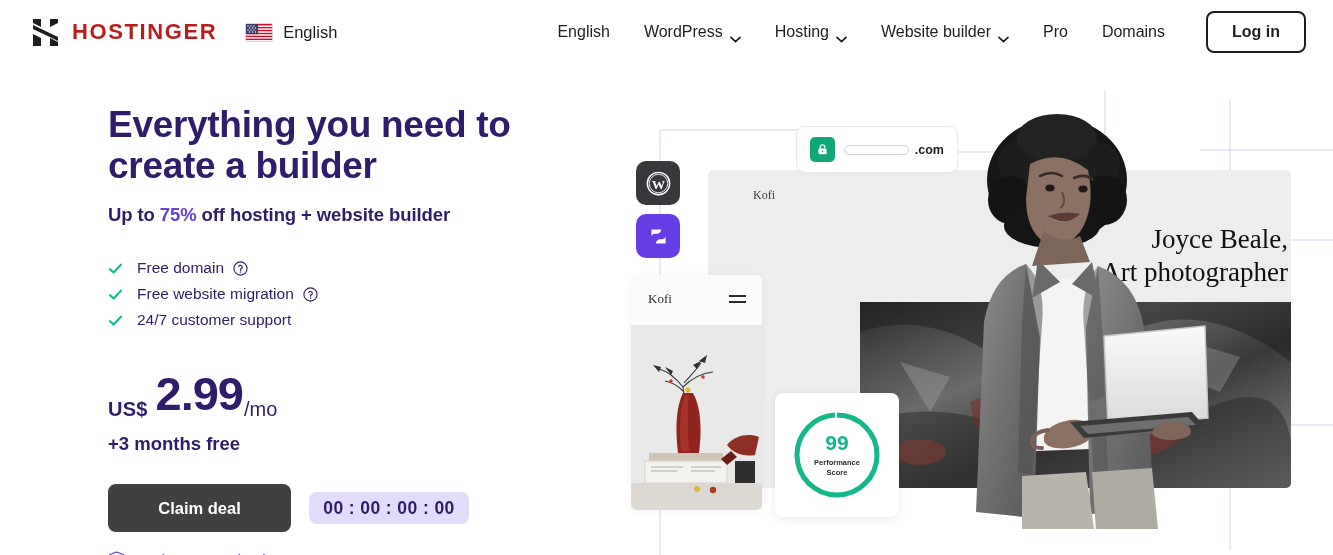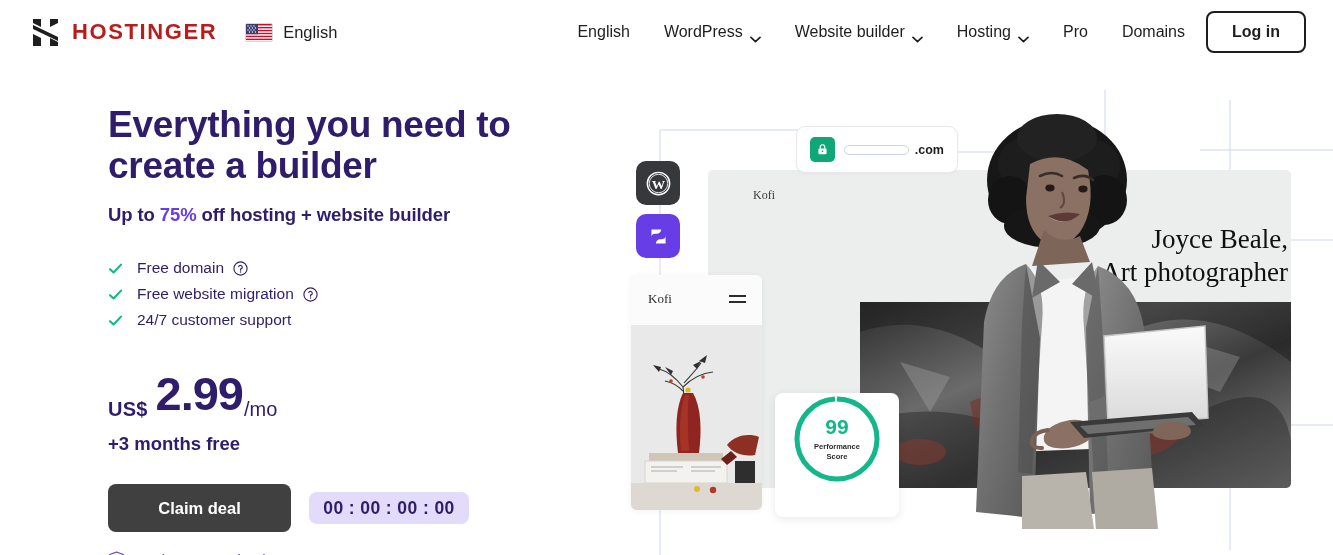--- a/index.html
+++ b/index.html
@@ -28,21 +28,21 @@
   .lang-label { margin-left: 10px; font-size: 16.5px; color:#1d1e20; }
 
   .nav { margin-left:auto; display:flex; align-items:center; gap:0px; margin-right: 27px; }
   .nav-item {
     display:flex; align-items:center; gap:7px;
     font-size: 16px; color:#1d1e20; padding: 8px 17px; cursor:pointer;
     white-space: nowrap;
   }
   .caret { width:11px; height:7px; display:block; }
   .login-btn {
-    margin-left: 4px; border: 2px solid #1d1e20; border-radius: 8px;
+    margin-left: 24px; border: 2px solid #1d1e20; border-radius: 8px;
     padding: 11px 24px; font-size: 16px; font-weight: 700; color:#1d1e20;
     background:#fff; cursor:pointer; line-height:1;
   }
 
   
   .hero-left { position:absolute; left: 108px; top: 104px; width: 470px; }
   .headline {
     font-size: 37px; line-height: 41px; font-weight: 700; color:#2f1c6a;
     letter-spacing: -0.3px;
   }
@@ -130,21 +130,21 @@
   .mobile-brand { position:absolute; left: 17px; top: 16px; font-size: 13px; color:#2b2b2b;
     font-family:"Liberation Serif", serif; }
   .burger { position:absolute; right: 16px; top: 20px; width: 17px; }
   .burger span { display:block; height: 2px; background:#2b2b2b; margin-bottom: 4px; }
   .mobile-photo { position:absolute; left:0; top: 50px; width: 131px; height: 185px; overflow:hidden; }
 
   .perf-card {
     position:absolute; left: 175px; top: 303px; width: 124px; height: 124px;
     background:#fff; border-radius: 8px; z-index: 14;
     box-shadow: 0 2px 10px rgba(0,0,0,0.09);
-    display:flex; justify-content:center;
+    display:flex; align-items:center; justify-content:center;
   }
   .perf-inner { position:relative; width: 92px; height: 92px; }
   .perf-ring { position:absolute; inset:0; }
   .perf-txt {
     position:absolute; inset:0; display:flex; flex-direction:column;
     align-items:center; justify-content:center;
   }
   .perf-num { font-size: 21px; font-weight:700; color:#14b789; line-height:1; }
   .perf-lbl { margin-top: 5px; font-size: 7.5px; font-weight:700; color:#2b2b2b;
               text-align:center; line-height: 10px; }
@@ -213,30 +213,30 @@
       <div class="nav-item">
         <span>WordPress</span>
         <span class="caret">
           <svg viewBox="0 0 11 7" width="11" height="7" aria-hidden="true">
               <path d="M1 1.4 L5.5 5.6 L10 1.4" fill="none" stroke="#1d1e20" stroke-width="1.7" stroke-linecap="round" stroke-linejoin="round"></path>
             </svg>
         </span>
       </div>
 
       <div class="nav-item">
-        <span>Website builder</span>
+        <span>Hosting</span>
         <span class="caret">
           <svg viewBox="0 0 11 7" width="11" height="7" aria-hidden="true">
               <path d="M1 1.4 L5.5 5.6 L10 1.4" fill="none" stroke="#1d1e20" stroke-width="1.7" stroke-linecap="round" stroke-linejoin="round"></path>
             </svg>
         </span>
       </div>
 
       <div class="nav-item">
-        <span>Hosting</span>
+        <span>Website builder</span>
         <span class="caret">
           <svg viewBox="0 0 11 7" width="11" height="7" aria-hidden="true">
               <path d="M1 1.4 L5.5 5.6 L10 1.4" fill="none" stroke="#1d1e20" stroke-width="1.7" stroke-linecap="round" stroke-linejoin="round"></path>
             </svg>
         </span>
       </div>
 
       <div class="nav-item">
         <span>Pro</span>
       </div>

